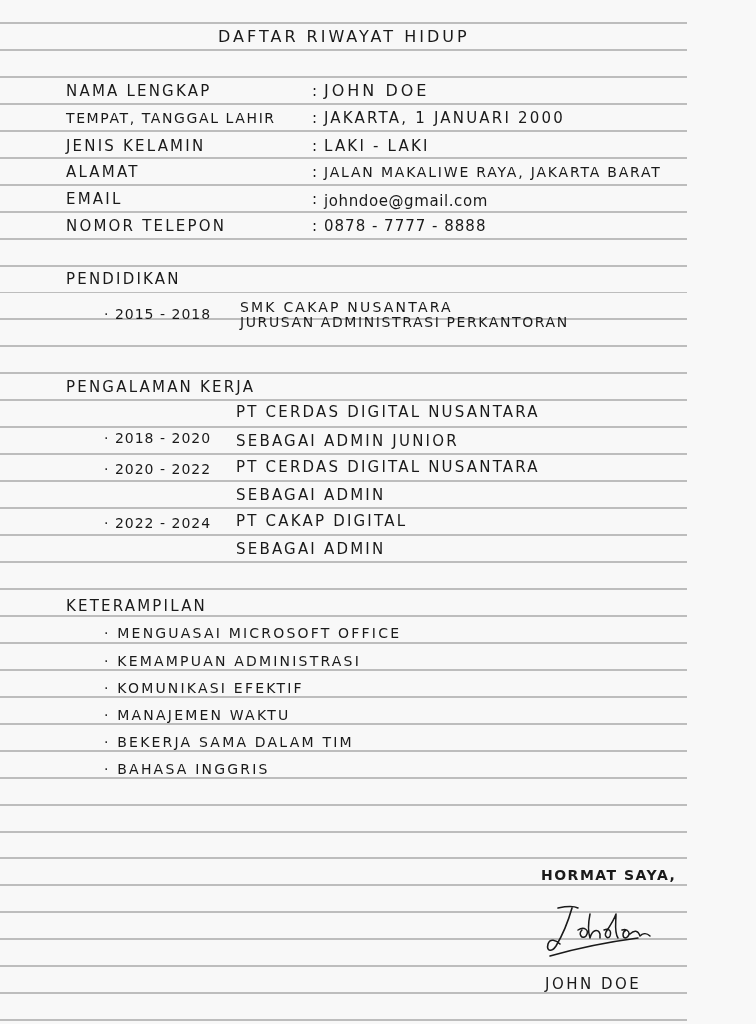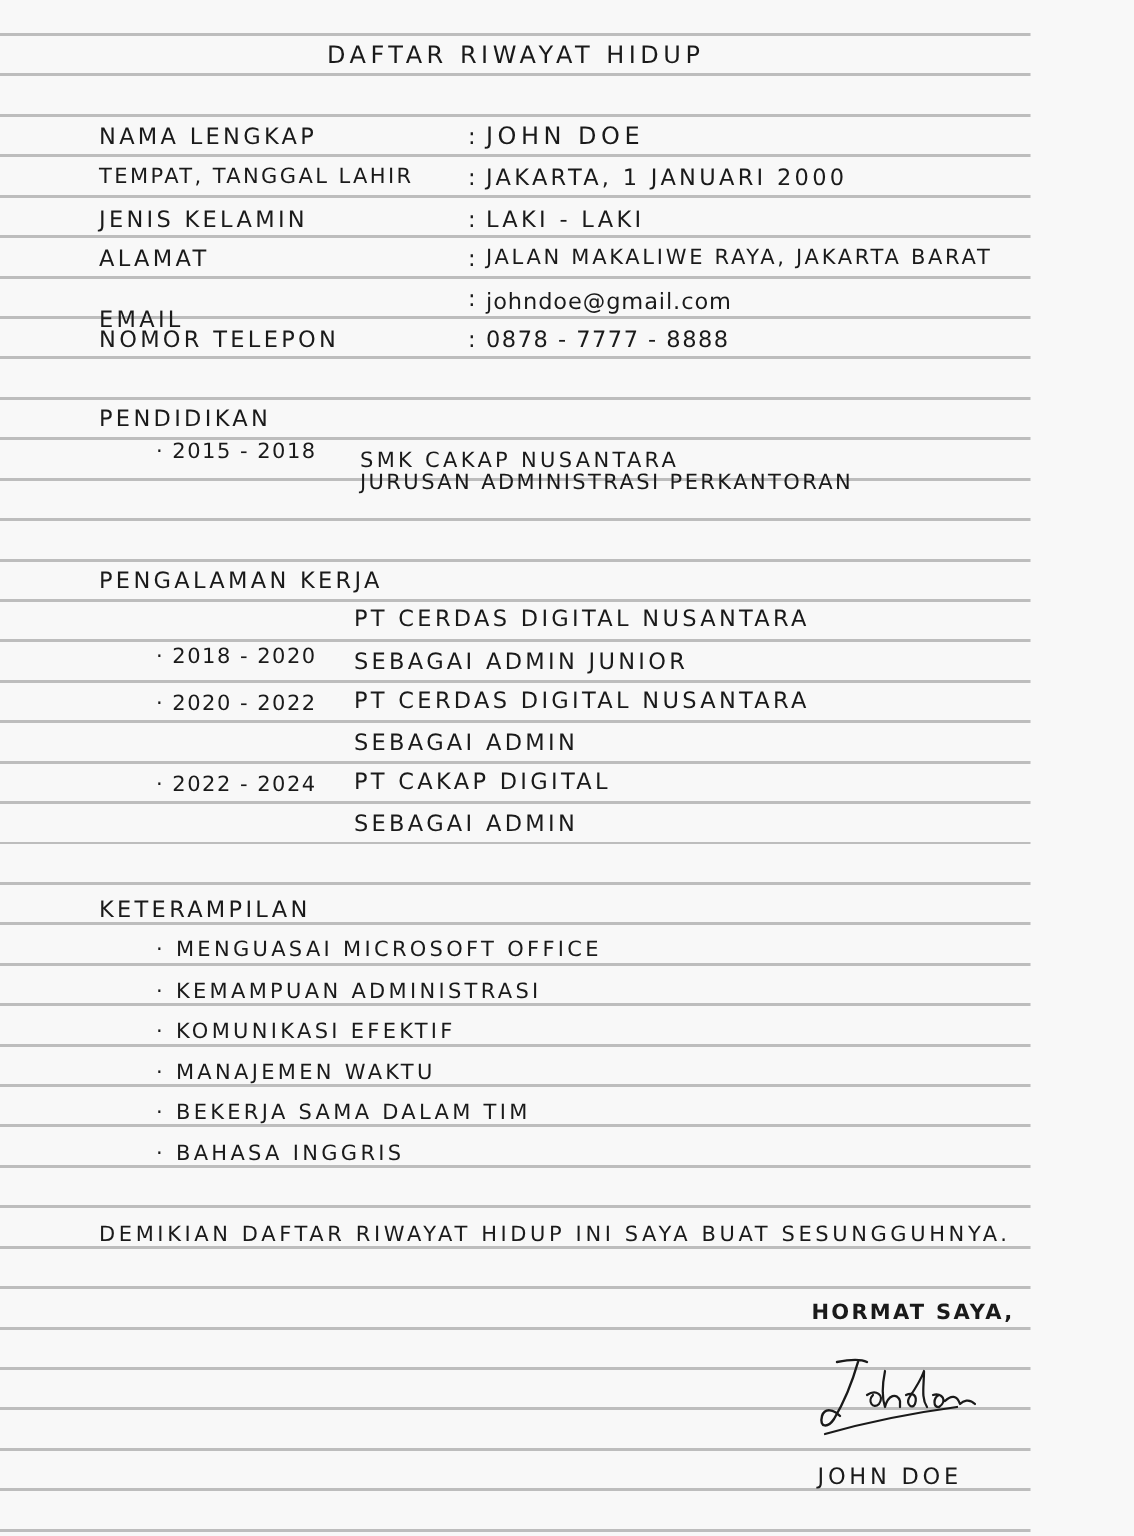--- a/index.html
+++ b/index.html
@@ -61,32 +61,32 @@
     <div class="t val" style="top:109px">JAKARTA, 1 JANUARI 2000</div>
 
     <div class="t lbl" style="top:137px">JENIS KELAMIN</div>
     <div class="t sep" style="top:137px">:</div>
     <div class="t val" style="top:137px">LAKI - LAKI</div>
 
     <div class="t lbl" style="top:163px">ALAMAT</div>
     <div class="t sep" style="top:163px">:</div>
     <div class="t val" style="top:163px; font-size:14px; letter-spacing:1.8px;text-align:right;">JALAN MAKALIWE RAYA, JAKARTA BARAT</div>
 
-    <div class="t lbl" style="top:204px">EMAIL</div>
+    <div class="t lbl" style="top:190px">EMAIL</div>
     <div class="t sep" style="top:190px">:</div>
     <div class="t val email-val" style="top:192px">johndoe@gmail.com</div>
 
     <div class="t lbl" style="top:217px">NOMOR TELEPON</div>
     <div class="t sep" style="top:217px">:</div>
     <div class="t val" style="top:217px; letter-spacing:1px;text-align:center;">0878 - 7777 - 8888</div>
   </div>
 
   <div>
     <div class="t sec" style="top:270px">PENDIDIKAN</div>
-    <div class="t yr" style="top:292px">· 2015 - 2018</div>
+    <div class="t yr" style="top:305px">· 2015 - 2018</div>
     <div class="t det" style="top:298px; font-size:14px;">SMK CAKAP NUSANTARA</div>
     <div class="t det" style="top:313px; font-size:14px; letter-spacing:1.6px;">JURUSAN ADMINISTRASI PERKANTORAN</div>
   </div>
 
   <div>
     <div class="t sec" style="top:378px">PENGALAMAN KERJA</div>
 
     <div class="t yr" style="top:429px">· 2018 - 2020</div>
     <div class="t det2" style="top:403px">PT CERDAS DIGITAL NUSANTARA</div>
     <div class="t det2" style="top:432px">SEBAGAI ADMIN JUNIOR</div>
@@ -103,21 +103,20 @@
   <div>
     <div class="t sec" style="top:597px">KETERAMPILAN</div>
     <div class="t skill" style="top:624px">· MENGUASAI MICROSOFT OFFICE</div>
     <div class="t skill" style="top:652px">· KEMAMPUAN ADMINISTRASI</div>
     <div class="t skill" style="top:679px">· KOMUNIKASI EFEKTIF</div>
     <div class="t skill" style="top:706px">· MANAJEMEN WAKTU</div>
     <div class="t skill" style="top:733px">· BEKERJA SAMA DALAM TIM</div>
     <div class="t skill" style="top:760px">· BAHASA INGGRIS</div>
   </div>
 
-  <div class="t closing">DEMIKIAN DAFTAR RIWAYAT HIDUP INI SAYA BUAT SESUNGGUHNYA.</div>
 
   <div>
     <div class="t greet">HORMAT SAYA,</div>
     <svg class="sig" viewBox="0 0 130 60">
       <path d="M20 8 C 30 6, 36 6, 40 8 M34 8 C 30 22, 24 36, 18 46 C 14 52, 8 52, 10 44 C 12 38, 18 40, 22 44" fill="none" stroke="#1a1a1a" stroke-width="1.6" stroke-linecap="round"></path>
       <path d="M40 30 C 46 26, 52 30, 48 36 C 44 40, 40 34, 44 30 M52 14 C 50 24, 50 32, 52 38 C 54 30, 60 28, 62 34 L 62 38
                M66 30 C 70 28, 74 30, 72 36 C 70 40, 66 36, 68 32 C 72 26, 76 20, 78 14 C 78 24, 76 32, 80 38
                M84 30 C 90 28, 94 34, 88 38 C 84 38, 84 32, 88 30 M92 34 C 96 30, 100 30, 102 36 C 104 34, 108 32, 112 36" fill="none" stroke="#1a1a1a" stroke-width="1.5" stroke-linecap="round" stroke-linejoin="round"></path>
       <path d="M12 56 C 40 48, 70 42, 100 38" fill="none" stroke="#1a1a1a" stroke-width="1.5" stroke-linecap="round"></path>
     </svg>

